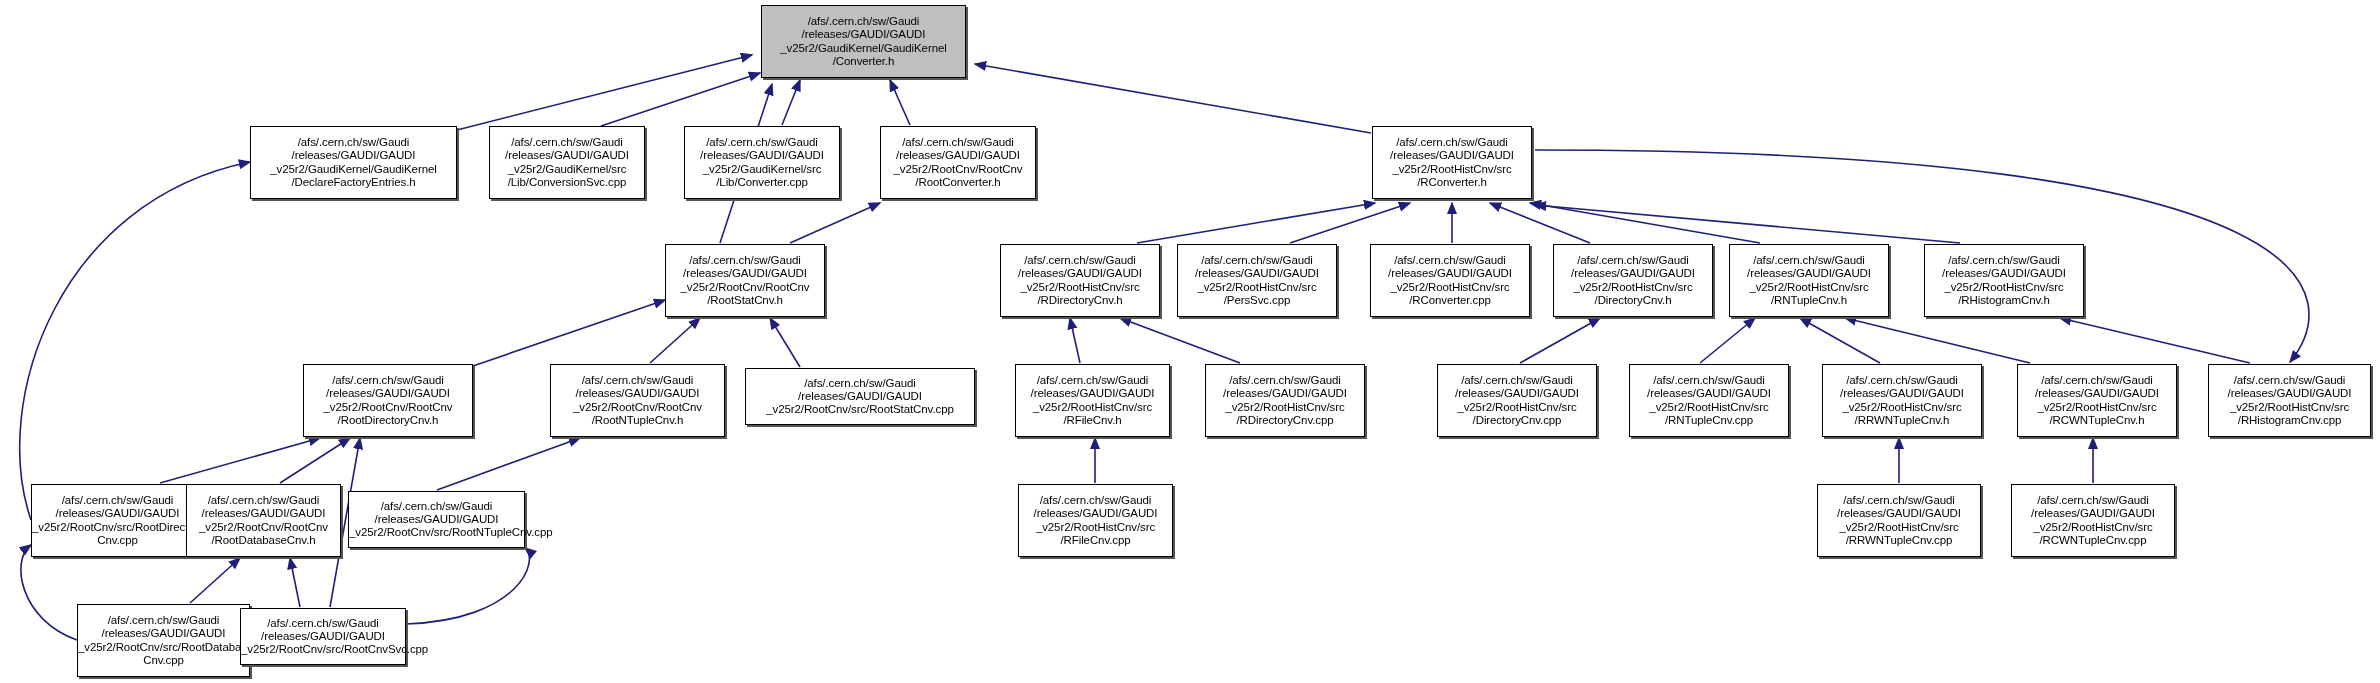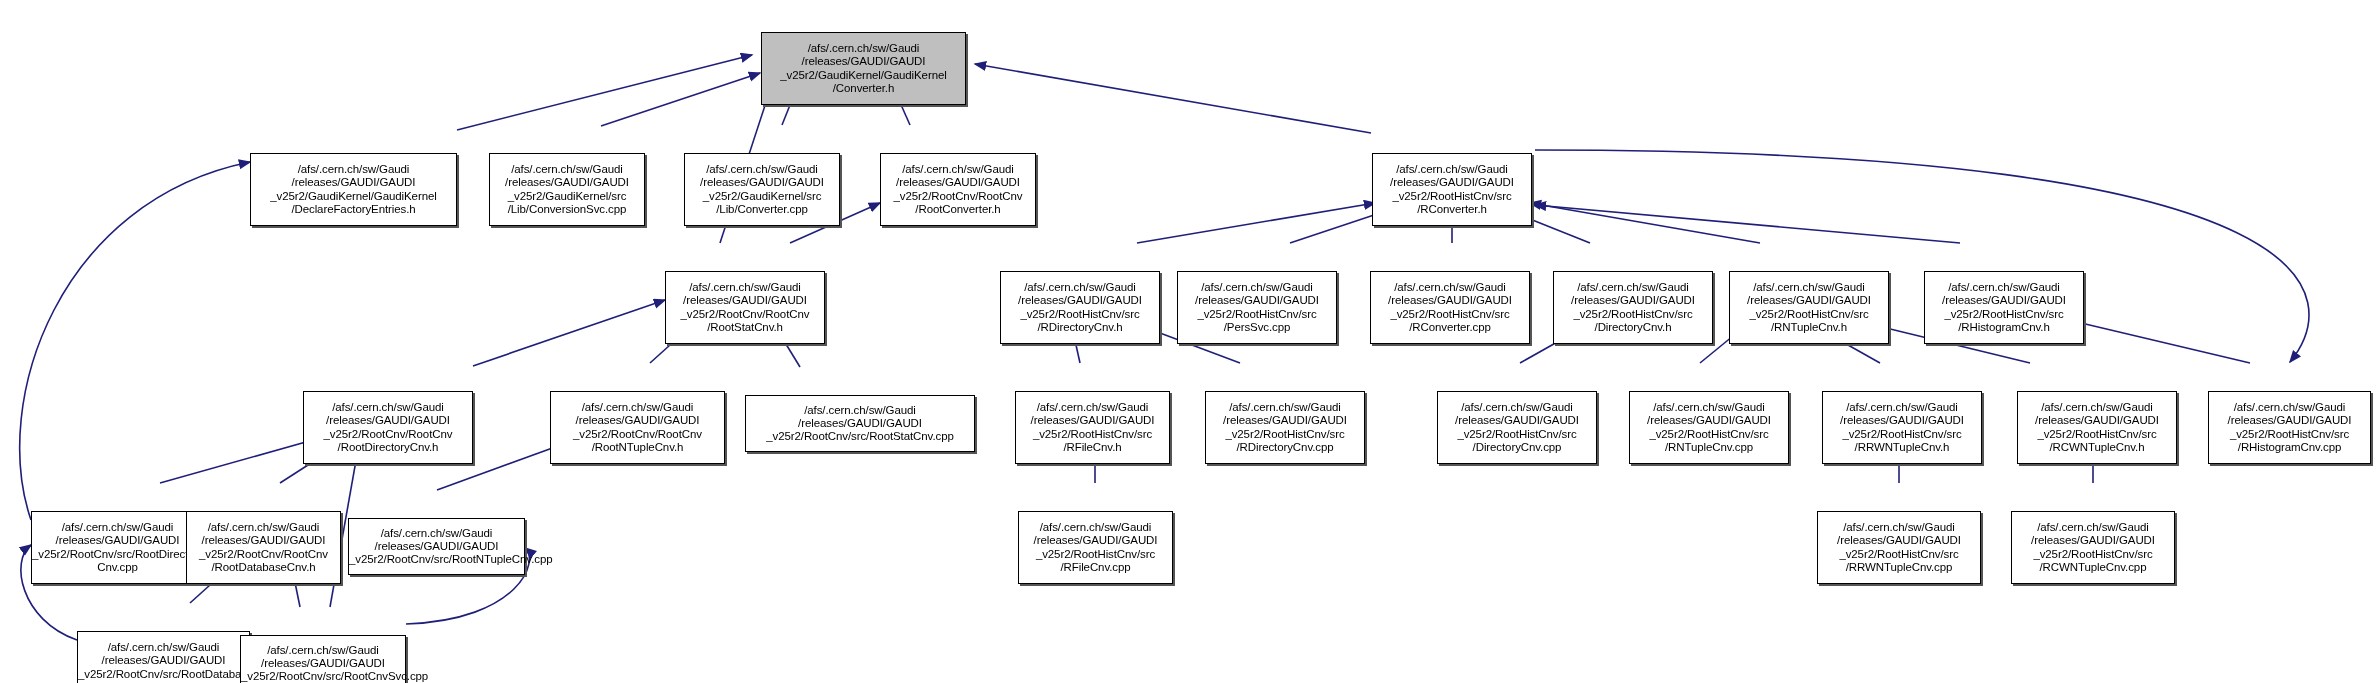--- a/index.html
+++ b/index.html
@@ -1,20 +1,20 @@
 <!DOCTYPE html>
 <html><head>
 <meta charset="utf-8">
 <style>
   html,body{margin:0;padding:0;background:#ffffff;}
   body{font-family:"Liberation Sans","DejaVu Sans",sans-serif;}
   #graph{position:relative;width:2380px;height:683px;background:#ffffff;overflow:hidden;}
   svg.edges{position:absolute;left:0;top:0;width:2380px;height:683px;pointer-events:none;}
   .node{position:absolute;box-sizing:border-box;border:1px solid #000000;background:#ffffff;
-        box-shadow:2px 2px 0 0 #555555;display:flex;align-items:center;justify-content:center;margin-top:27px;}
+        box-shadow:2px 2px 0 0 #555555;display:flex;align-items:center;justify-content:center;}
   .node.root{background:#bfbfbf;}
   .node .lbl{display:block;width:100%;text-align:center;white-space:pre-line;
              font-size:11.5px;line-height:13.3px;color:#000000;letter-spacing:-0.1px;}
 </style>
 </head>
 <body>
 
 <div id="graph">
   <svg class="edges" viewBox="0 0 2380 683">
     <defs>

